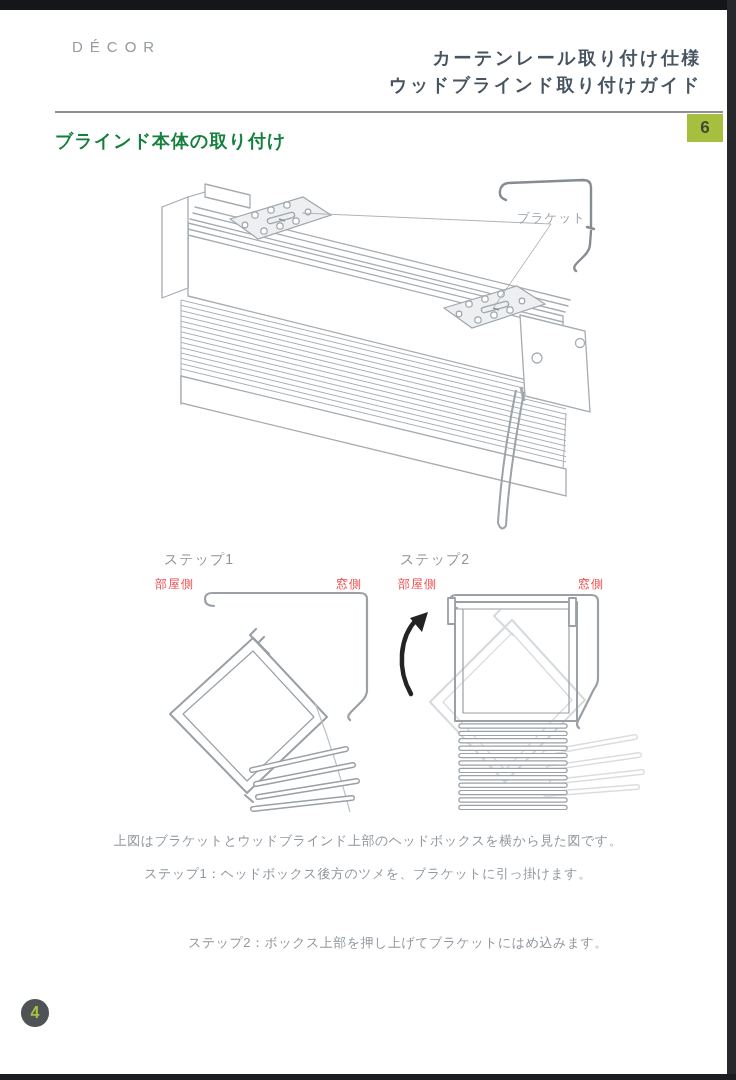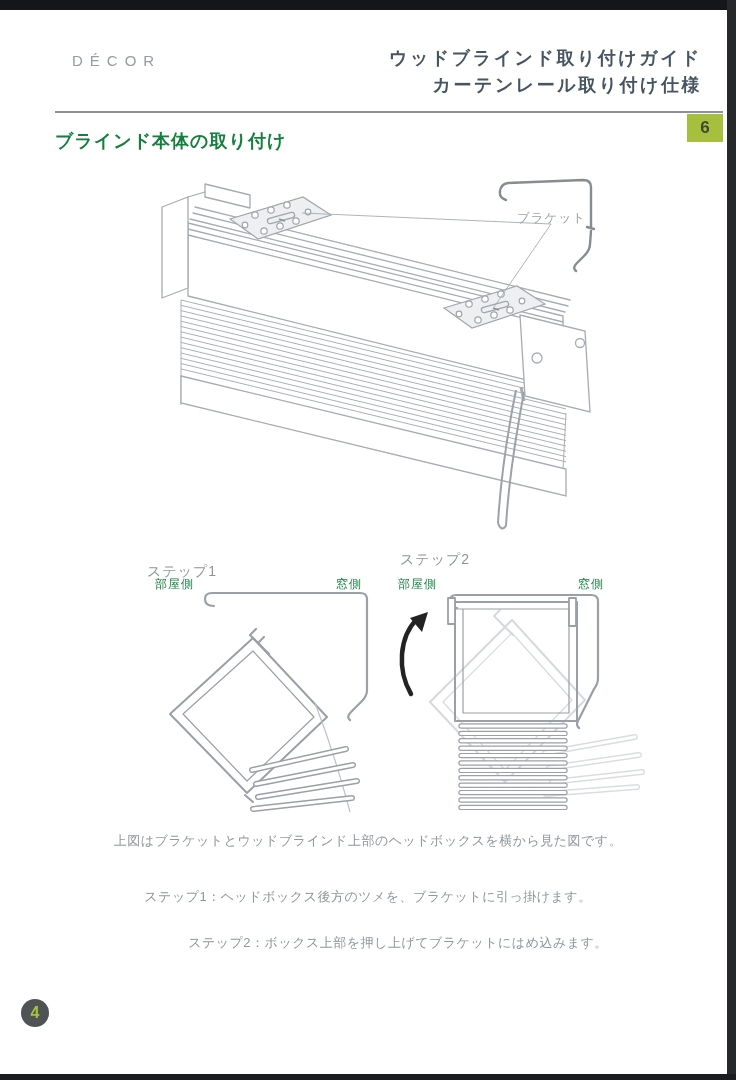--- a/index.html
+++ b/index.html
@@ -12,64 +12,64 @@
   .bar-top{position:absolute;left:0;top:0;width:736px;height:10px;background:#151619;}
   .bar-right{position:absolute;right:0;top:0;width:9px;height:1080px;background:#26282b;}
   .bar-bottom{position:absolute;left:0;bottom:0;width:736px;height:6px;background:#1b1c1f;}
 
   
   .logo{position:absolute;left:55px;top:34px;}
   .logo-word{font-size:34px;font-weight:700;letter-spacing:1px;color:#8e9499;line-height:40px;}
   .logo-i{position:relative;display:inline-block;}
   .logo-dot{position:absolute;left:50%;top:-8px;transform:translateX(-50%);
     width:9px;height:9px;background:#a6c03d;}
-  .logo-sub{margin-top:18px;margin-left:17px;font-size:15px;letter-spacing:7px;color:#959ca2;}
+  .logo-sub{margin-top:4px;margin-left:17px;font-size:15px;letter-spacing:7px;color:#959ca2;}
 
   
   .hdr-title{position:absolute;right:34px;top:45px;text-align:right;
     font-size:18px;font-weight:700;letter-spacing:2.5px;line-height:27px;color:#475461;}
   .hdr-rule{position:absolute;left:55px;top:111px;width:668px;height:2px;background:#8b929a;}
   .sec-badge{position:absolute;left:687px;top:114px;width:36px;height:28px;background:#a6bf3e;
     display:flex;align-items:center;justify-content:center;
     font-size:17px;font-weight:700;color:#414733;}
 
   .sec-heading{position:absolute;left:55px;top:129px;font-size:18px;font-weight:700;
     letter-spacing:1px;color:#15803d;}
 
   
   .diagram{position:absolute;text-decoration:underline;}
   .step-title{position:absolute;font-size:14px;color:#8d949b;letter-spacing:1px;}
-  .side-label{position:absolute;font-size:12px;color:#15803d;letter-spacing:1px;}
+  .side-label{position:absolute;font-size:12px;color:#ef4444;letter-spacing:1px;}
 
   
   .caption{position:absolute;left:0;width:736px;text-align:center;
     font-size:13px;letter-spacing:.5px;color:#8f969d;}
-  .cap1{top:832px;} .cap2{top:888px;} .cap3{top:934px;margin-left:30px;}
+  .cap1{top:832px;} .cap2{top:865px;} .cap3{top:934px;margin-left:30px;}
 
   
   .page-circle{position:absolute;left:21px;top:999px;width:28px;height:28px;border-radius:50%;
     background:#4f5356;display:flex;align-items:center;justify-content:center;
     font-size:16px;font-weight:700;color:#a8c43f;}
 
   svg{display:block;}
 </style>
 </head>
 <body>
 
 <div class="bar-top"></div>
 <div class="bar-right"></div>
 <div class="bar-bottom"></div>
 
 <div class="logo">
   <div class="logo-sub">DÉCOR</div>
 </div>
 
 <div class="hdr-title">
+  <div>カーテンレール取り付け仕様</div>
   <div>ウッドブラインド取り付けガイド</div>
-  <div>カーテンレール取り付け仕様</div>
 </div>
 <div class="hdr-rule"></div>
 <div class="sec-badge">6</div>
 
 <div class="sec-heading">ブラインド本体の取り付け</div>
 
 <div class="diagram" style="left:140px;top:165px;width:470px;height:390px;">
 <svg width="470" height="390" viewBox="0 0 470 390">
   <g stroke="#a6acb2" stroke-width="1.3" fill="none" stroke-linejoin="round" stroke-linecap="round">
 
@@ -160,21 +160,21 @@
   <text x="377" y="57" font-size="12.5" fill="#9aa1a7" letter-spacing="1">ブラケット</text>
 
   <g stroke="#858c92" stroke-width="2.4" fill="none" stroke-linecap="round" stroke-linejoin="round">
     <path d="M366,35 Q359,33 360,26 Q361,19 368,18 L443,15 Q451,15 451,22 L451,62"></path>
     <path d="M447,62 L454,64"></path>
     <path d="M451,66 L450,79 Q450,85 444,91 L437,98 Q432,103 436,106"></path>
   </g>
 </svg>
 </div>
 
-<div class="step-title" style="left:147px;top:551px;margin-top:12px;">ステップ1</div>
+<div class="step-title" style="left:164px;top:551px;">ステップ1</div>
 <div class="side-label" style="left:155px;top:576px;">部屋側</div>
 <div class="side-label" style="left:336px;top:576px;">窓側</div>
 <div class="diagram" style="left:150px;top:590px;width:250px;height:245px;">
 <svg width="250" height="245" viewBox="0 0 250 245">
 
   <path d="M64,16 Q55,16 55,9 Q55,3 62,3 L210,3 Q217,3 217,9 L217,100 Q217,106 212,111 L201,122 Q196,127 200,130" stroke="#9aa0a6" stroke-width="2.2" fill="none" stroke-linecap="round" stroke-linejoin="round"></path>
 
   <g stroke="#9aa0a6" fill="none" stroke-linejoin="round" stroke-linecap="round">
     <path d="M103,48 L177,127 L97,203 L20,124 Z" stroke-width="2" fill="#ffffff"></path>
     <path d="M103,61 L164,127 L97,191 L33,124 Z" stroke-width="1.2"></path>

